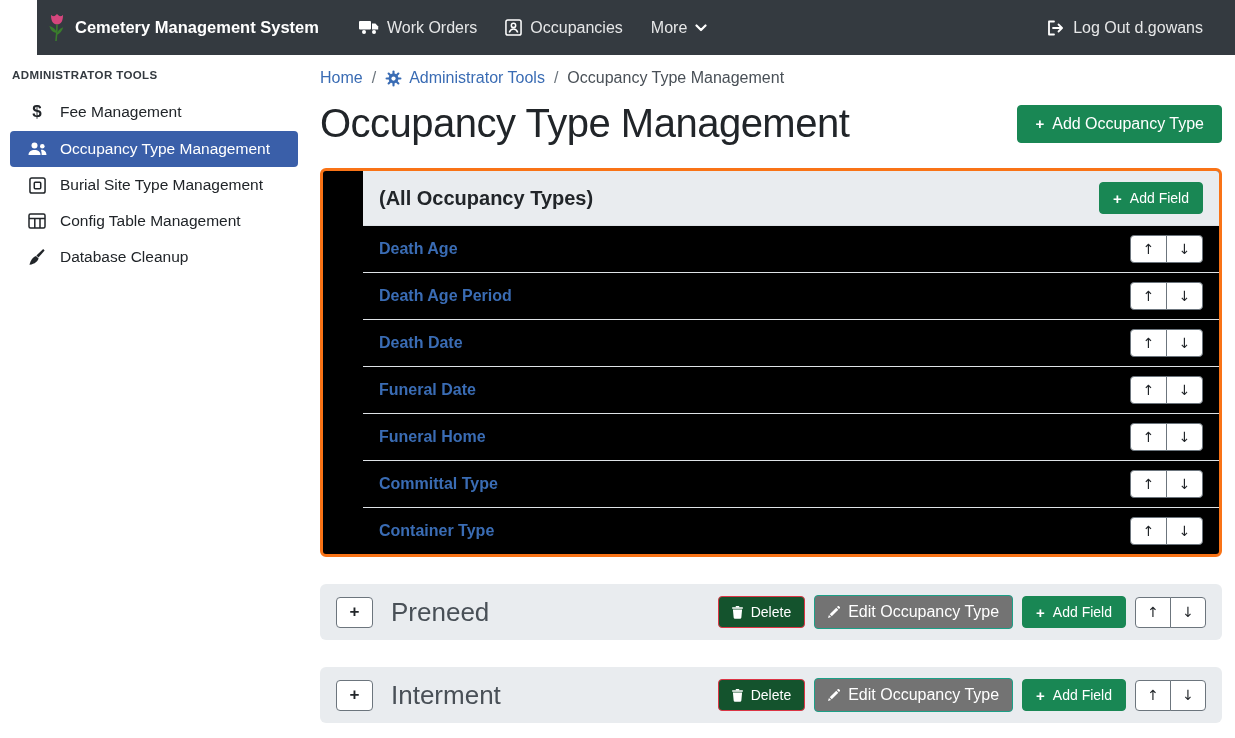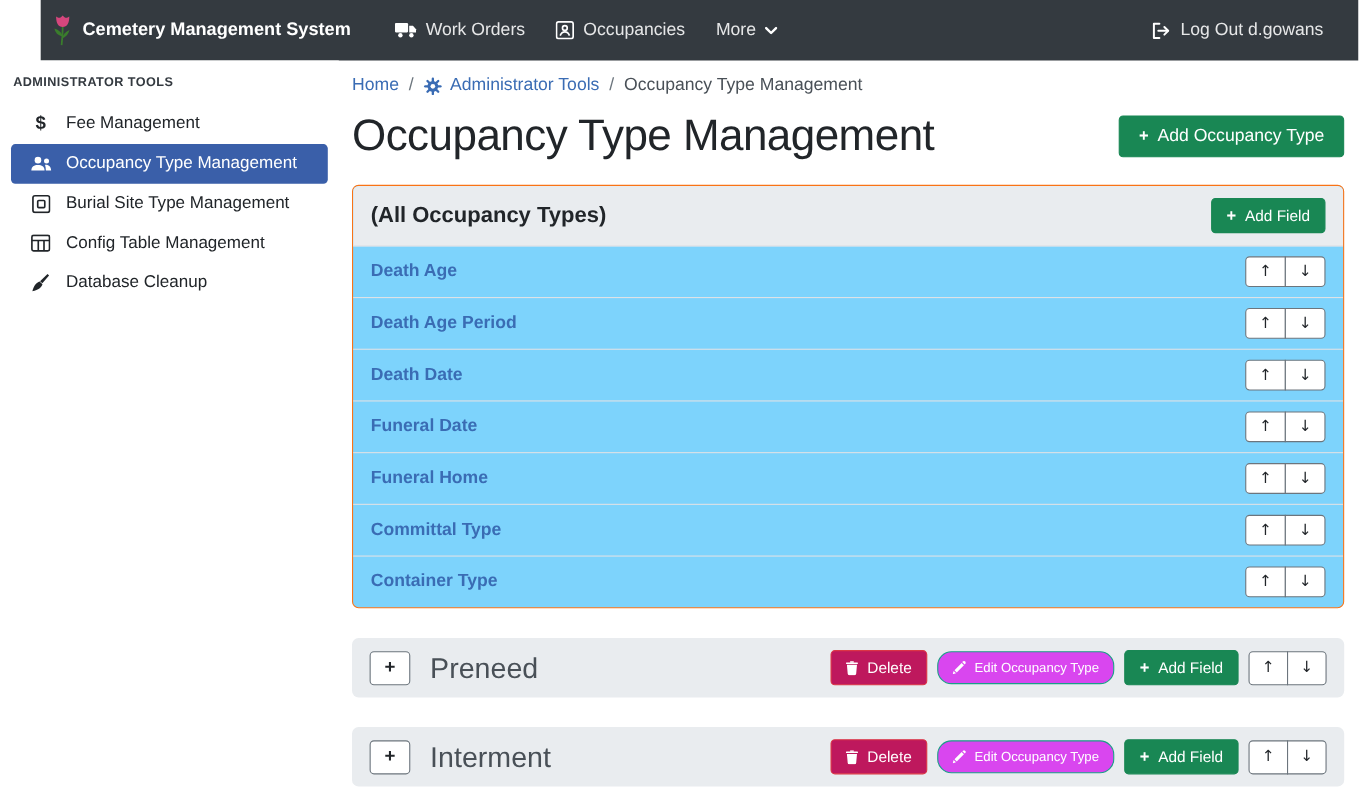--- a/index.html
+++ b/index.html
@@ -89,26 +89,26 @@
     align-items: center;
     gap: 8px;
     border: 1px solid transparent;
     border-radius: 4px;
     cursor: pointer;
     font-family: inherit;
     white-space: nowrap;
   }
   .btn-success-lg { background: #198754; border-color: #198754; color: #fff; font-size: 16px; padding: 9px 17px; }
   .btn-success-sm { background: #198754; border-color: #198754; color: #fff; font-size: 14px; padding: 7px 13px; }
-  .btn-danger-sm  { background: #be185d; border-color: #dc3545; color: #fff; font-size: 14px; padding: 7px 13px; }
-  .btn-teal-sm    { background: #d946ef; border-color: #1ba087; color: #fff; font-size: 12px; padding: 7px 13px; border-radius: 13px; }
+  .btn-danger-sm  { background: #14532d; border-color: #dc3545; color: #fff; font-size: 14px; padding: 7px 13px; }
+  .btn-teal-sm    { background: #737373; border-color: #1ba087; color: #fff; font-size: 16px; padding: 7px 13px; }
   .plus-glyph { font-weight: 700; font-size: 15px; line-height: 1; }
 
   
-  .card { border: 1px solid #f97316; border-radius: 6px; overflow: hidden; background: #7dd3fc; }
+  .card { border: 3px solid #f97316; border-radius: 6px; overflow: hidden; background: #000000; padding-left: 40px; }
   .card-header {
     background: #e9ecef;
     border-bottom: 1px solid #dee2e6;
     padding: 11px 16px;
     display: flex;
     align-items: center;
     justify-content: space-between;
   }
   .card-title { font-size: 20px; font-weight: 700; color: #212529; }
 

